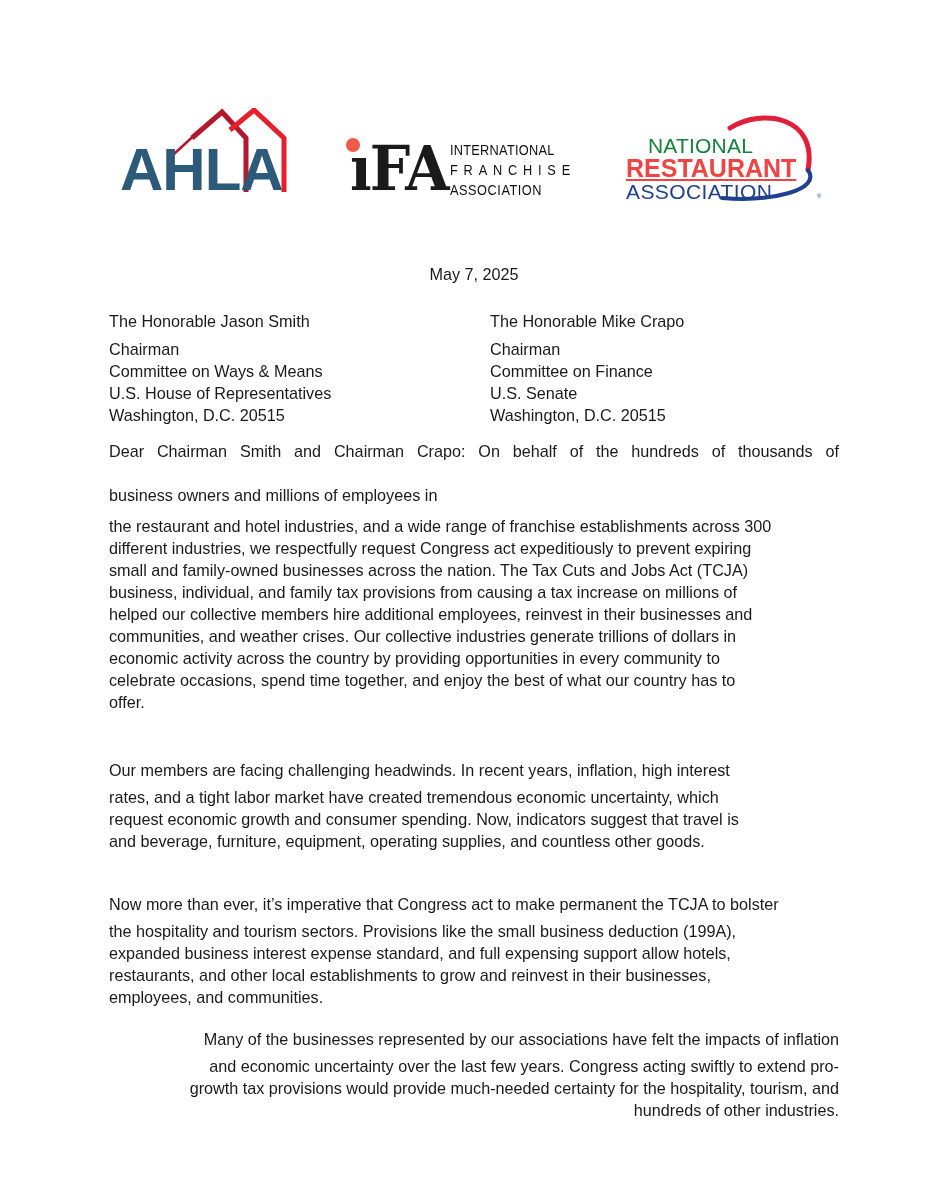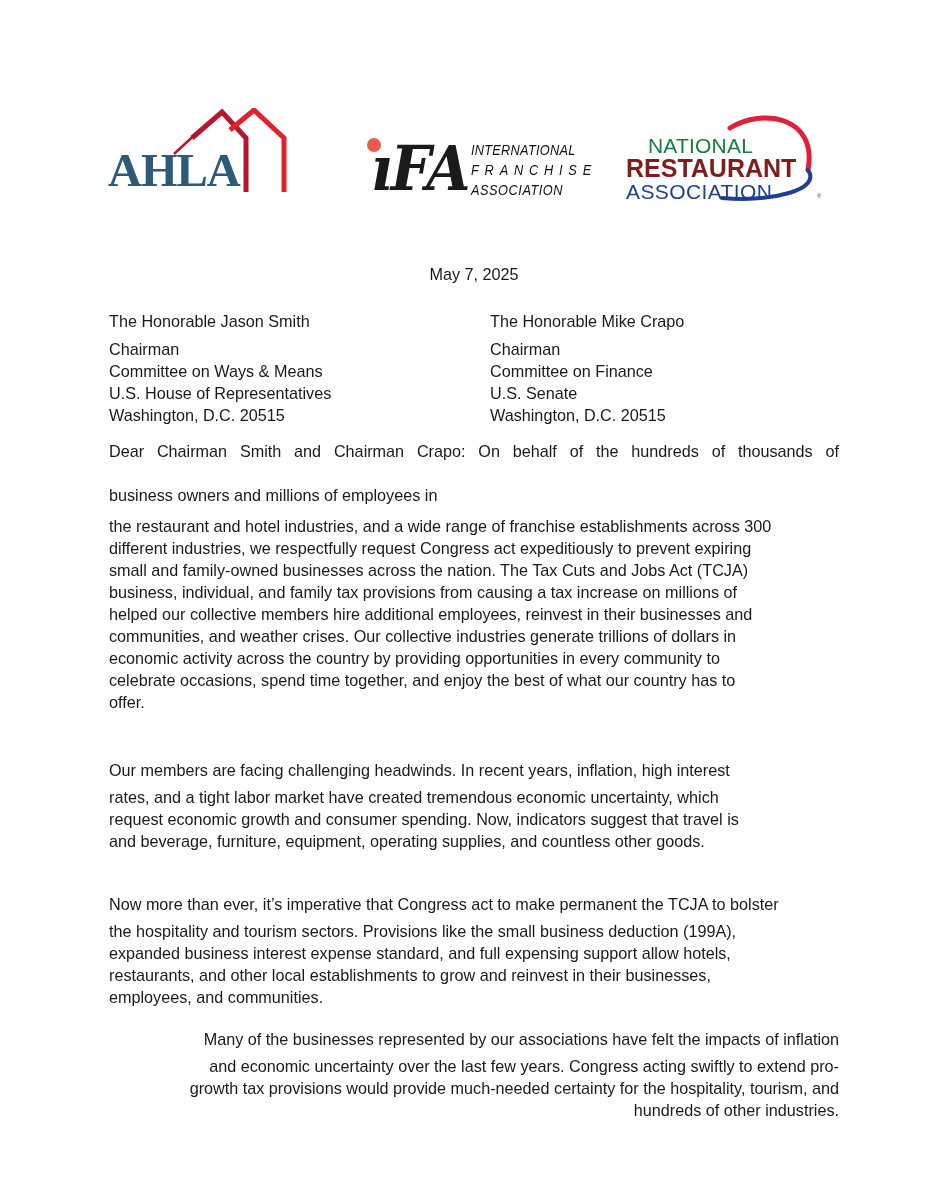--- a/index.html
+++ b/index.html
@@ -25,37 +25,36 @@
     
     .ahla {
       position: absolute;
       left: 108px;
       top: 108px;
       width: 182px;
       height: 90px;
     }
     .ahla-text {
       position: absolute;
-      left: 0;
+      left: 12px;
       top: 38px;
-      font-family: Liberation Serif, serif;
+      font-family: Liberation Sans, sans-serif;
       font-weight: bold;
-      font-size: 47px;
+      font-size: 60px;
       letter-spacing: -1px;
       line-height: 48px;
     }
     .ahla svg { position: absolute; left: 0; top: 0; }
     
     .ifa {
       position: absolute;
-      left: 363px;
+      left: 342px;
       top: 132px;
       width: 206px;
       height: 70px;
-      font-style: italic;
     }
     .ifa-mark {
       position: absolute;
       left: 0;
       top: 0;
       width: 110px;
       height: 68px;
     }
     .ifa-letters {
       position: absolute;
@@ -189,21 +188,21 @@
       <div class="w3">ASSOCIATION</div>
     </div>
   </div>
 
   <div class="nra">
     <svg width="220" height="96">
       <path id="nra-red-arc" d="M 118 18 C 150 -2, 206 6, 196 60" fill="none" stroke-width="5" stroke-linecap="round" stroke="#e0203a"></path>
       <path id="nra-blue-arc" d="M 110 88 C 160 92, 210 80, 196 60" fill="none" stroke-width="4" stroke-linecap="round" stroke="#1f3f8f"></path>
     </svg>
     <div class="nra-line nra-l1" style="color: #15803d;">NATIONAL</div>
-    <div class="nra-line nra-l2" style="color: #7f1d1d;">RESTAURANT</div>
+    <div class="nra-line nra-l2" style="color: #ef4444; text-decoration: underline;">RESTAURANT</div>
     <div class="nra-line nra-l3" style="color: rgb(31, 63, 143);">ASSOCIATION</div>
     <div class="nra-reg" style="color: rgb(31, 63, 143);">®</div>
   </div>
 </div>
 
 <div class="letter">
   <div class="date">May 7, 2025</div>
 
   <div class="addr left">
     <div class="name">The Honorable Jason Smith</div>

